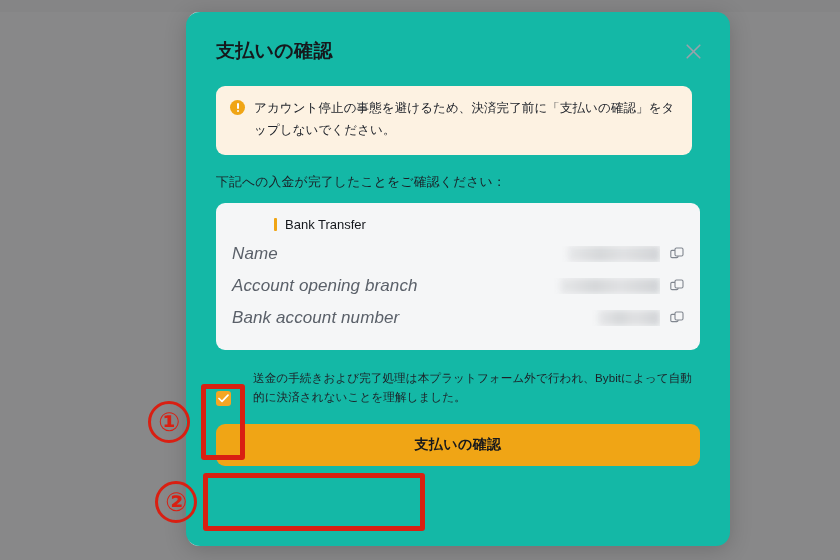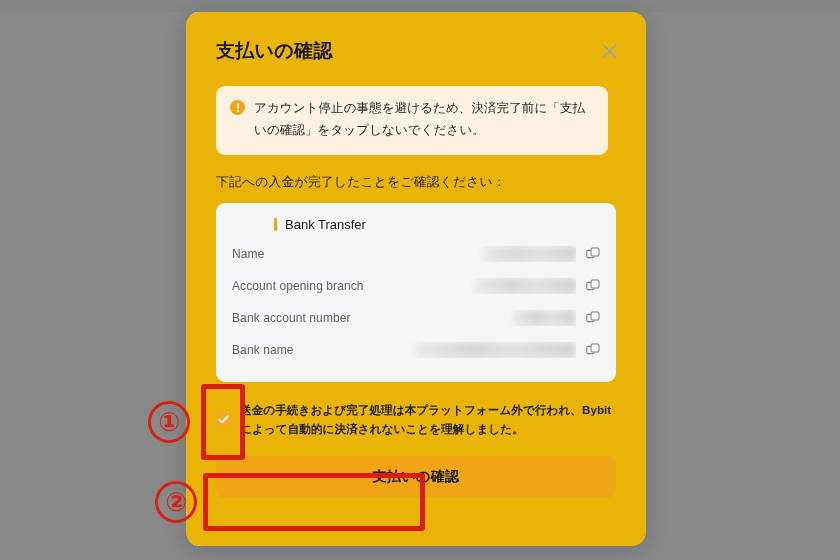--- a/index.html
+++ b/index.html
@@ -36,23 +36,23 @@
     bottom: 14px;
     background: #fbfbfb;
     border-radius: 10px;
   }
 
   
   #modal {
     position: absolute;
     left: 186px;
     top: 12px;
-    width: 460px;
+    width: 544px;
     height: 534px;
-    background: #eab308;
+    background: #14b8a6;
     border-radius: 14px;
     box-shadow: 0 4px 22px rgba(0,0,0,.18);
     overflow: hidden;
   }
 
   .modal-header {
     position: relative;
     padding: 26px 30px 0 30px;
   }
   .modal-title {
@@ -143,24 +143,25 @@
     border-radius: 1px;
     display: inline-block;
   }
 
   .bank-row {
     display: flex;
     align-items: center;
     height: 32px;
   }
   .bank-label {
-    font-size: 12px;
+    font-size: 17px;
     color: #5a6069;
     flex: 0 0 auto;
     letter-spacing: .1px;
+    font-style: italic;
   }
   .bank-value {
     flex: 1 1 auto;
     height: 16px;
     margin: 0 10px 0 10px;
     position: relative;
     overflow: hidden;
   }
   .blur-block {
     position: absolute;
@@ -177,24 +178,23 @@
     cursor: pointer;
   }
   .copy-icon svg { display: block; }
 
   
   .checks {
     margin: 18px 30px 0 30px;
   }
   .check-row {
     display: flex;
-    align-items: center;
-    gap: 9px;
+    align-items: flex-end;
+    gap: 22px;
     margin-bottom: 10px;
-    font-weight: bold;
   }
   .checkbox {
     flex: 0 0 auto;
     width: 15px; height: 15px;
     border-radius: 3px;
     background: #f5a623;
     margin-top: 2px;
     position: relative;
     cursor: pointer;
   }
@@ -340,32 +340,20 @@
         <span class="blur-block" style="width:62px"></span>
       </span>
       <span class="copy-icon">
         <svg width="14" height="14" viewBox="0 0 14 14" aria-hidden="true">
           <rect x="0.8" y="3.4" width="7.2" height="7.2" rx="1.2" fill="none" stroke="#80868f" stroke-width="1.1"></rect>
           <rect x="5.0" y="1.0" width="8.0" height="8.0" rx="1.4" fill="#f5f6f7" stroke="#80868f" stroke-width="1.1"></rect>
         </svg>
       </span>
     </div>
 
-    <div class="bank-row">
-      <span class="bank-label">Bank name</span>
-      <span class="bank-value">
-        <span class="blur-block" style="width:160px"></span>
-      </span>
-      <span class="copy-icon">
-        <svg width="14" height="14" viewBox="0 0 14 14" aria-hidden="true">
-          <rect x="0.8" y="3.4" width="7.2" height="7.2" rx="1.2" fill="none" stroke="#80868f" stroke-width="1.1"></rect>
-          <rect x="5.0" y="1.0" width="8.0" height="8.0" rx="1.4" fill="#f5f6f7" stroke="#80868f" stroke-width="1.1"></rect>
-        </svg>
-      </span>
-    </div>
   </div>
 
   <div class="checks">
     <div class="check-row">
       <span class="checkbox">
         <svg width="11" height="9" viewBox="0 0 11 9" aria-hidden="true">
           <path d="M1 4.5 L4 7.4 L10 1.2" stroke="#ffffff" stroke-width="1.7" fill="none" stroke-linecap="round" stroke-linejoin="round"></path>
         </svg>
       </span>
       <span class="check-text">送金の手続きおよび完了処理は本プラットフォーム外で行われ、Bybitによって自動的に決済されないことを理解しました。</span>

